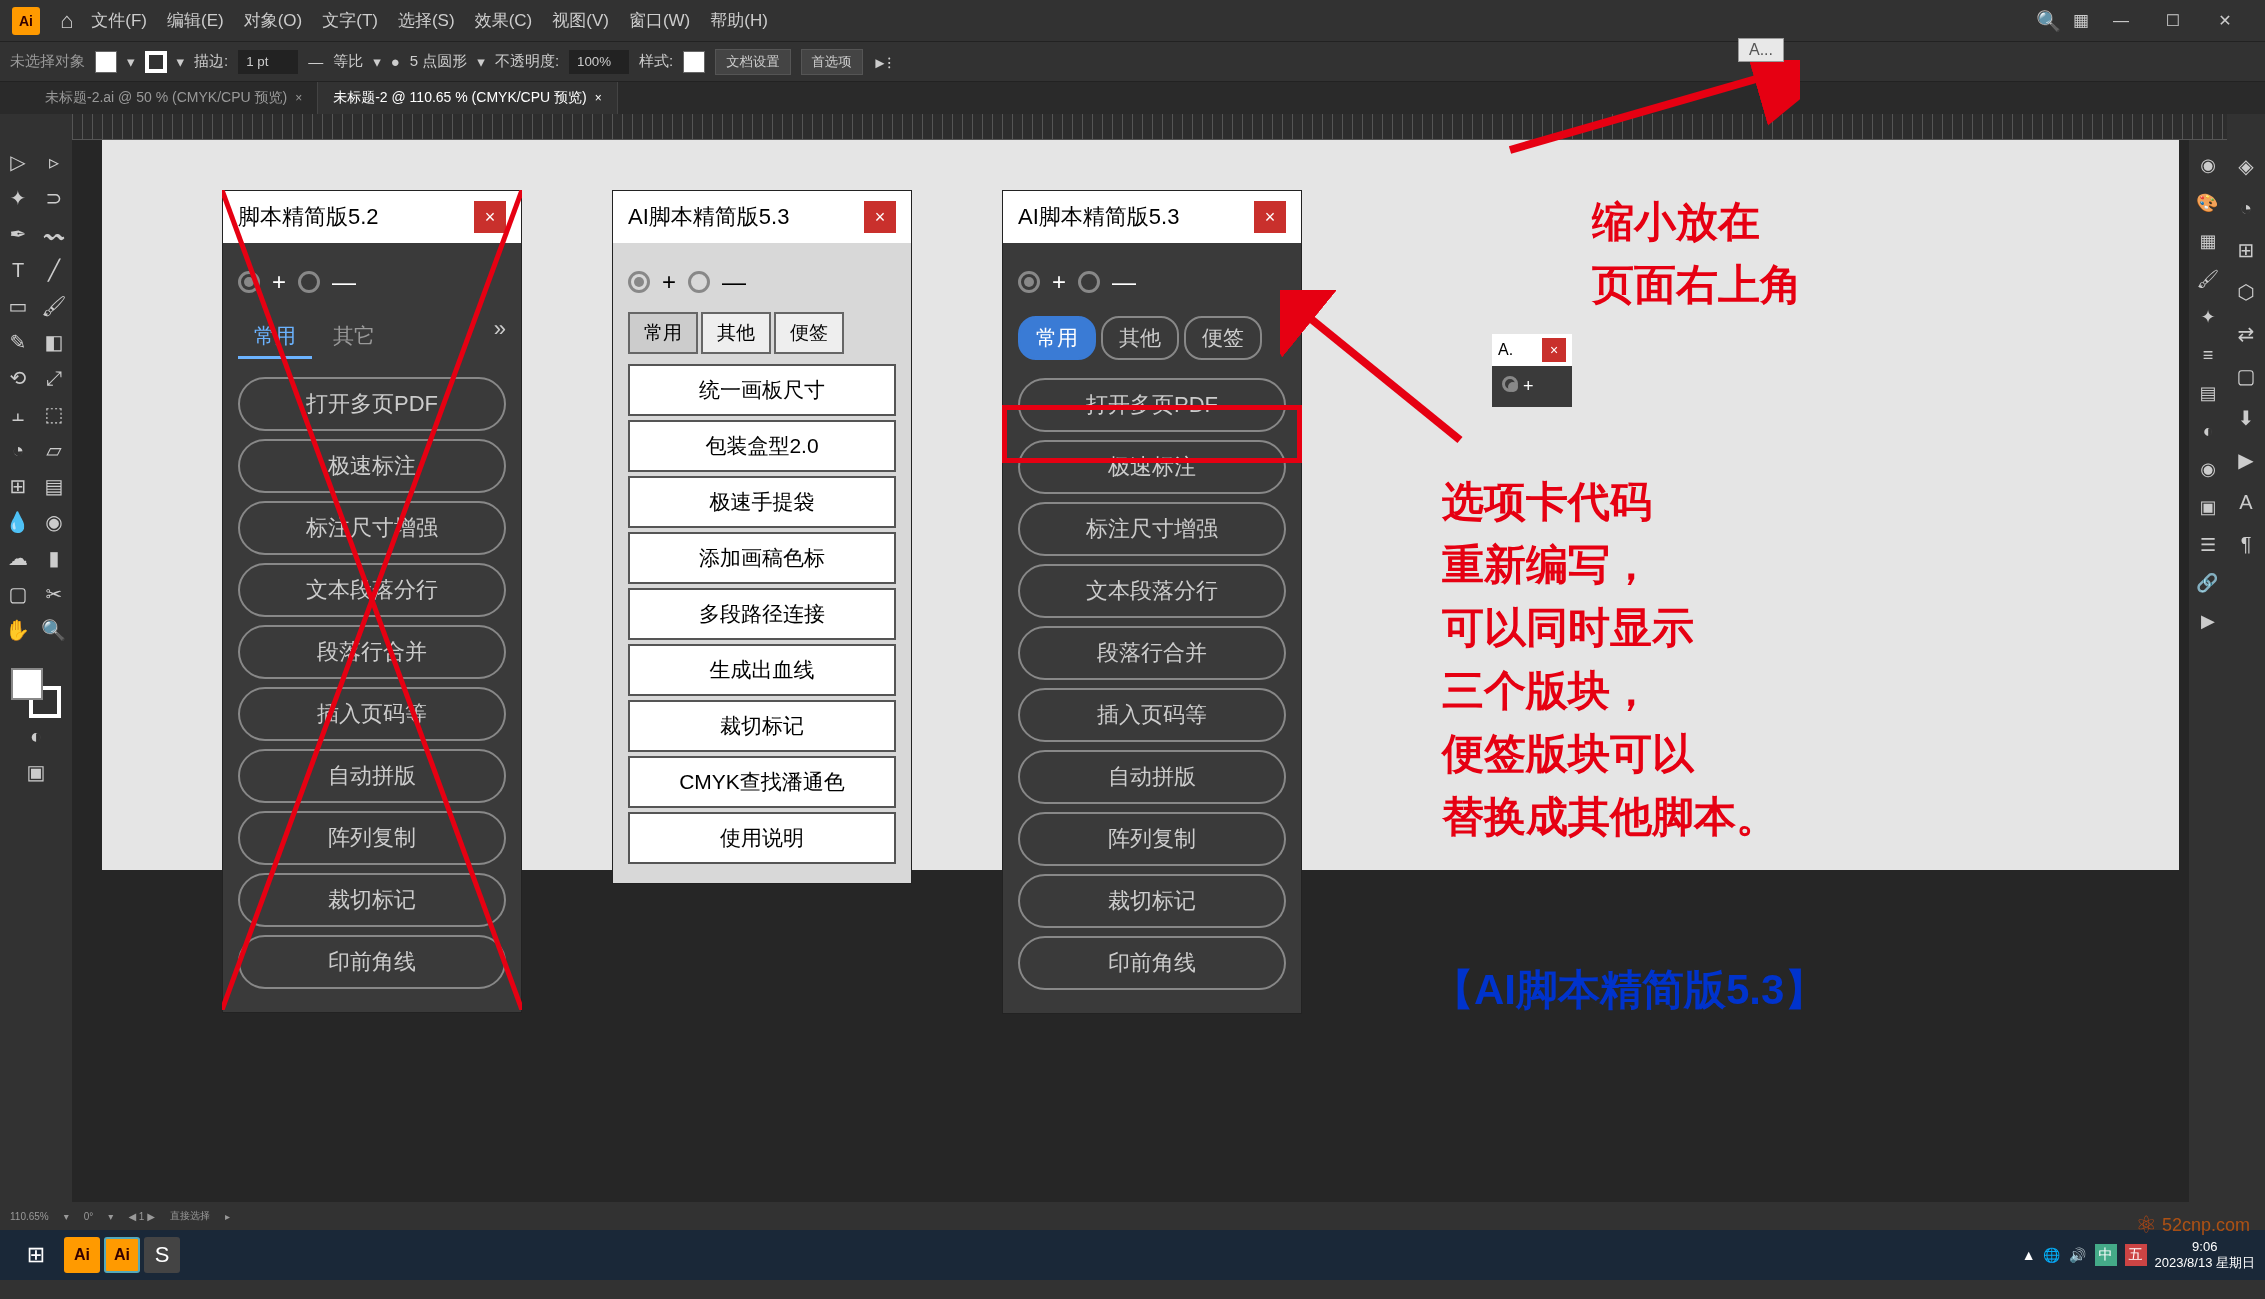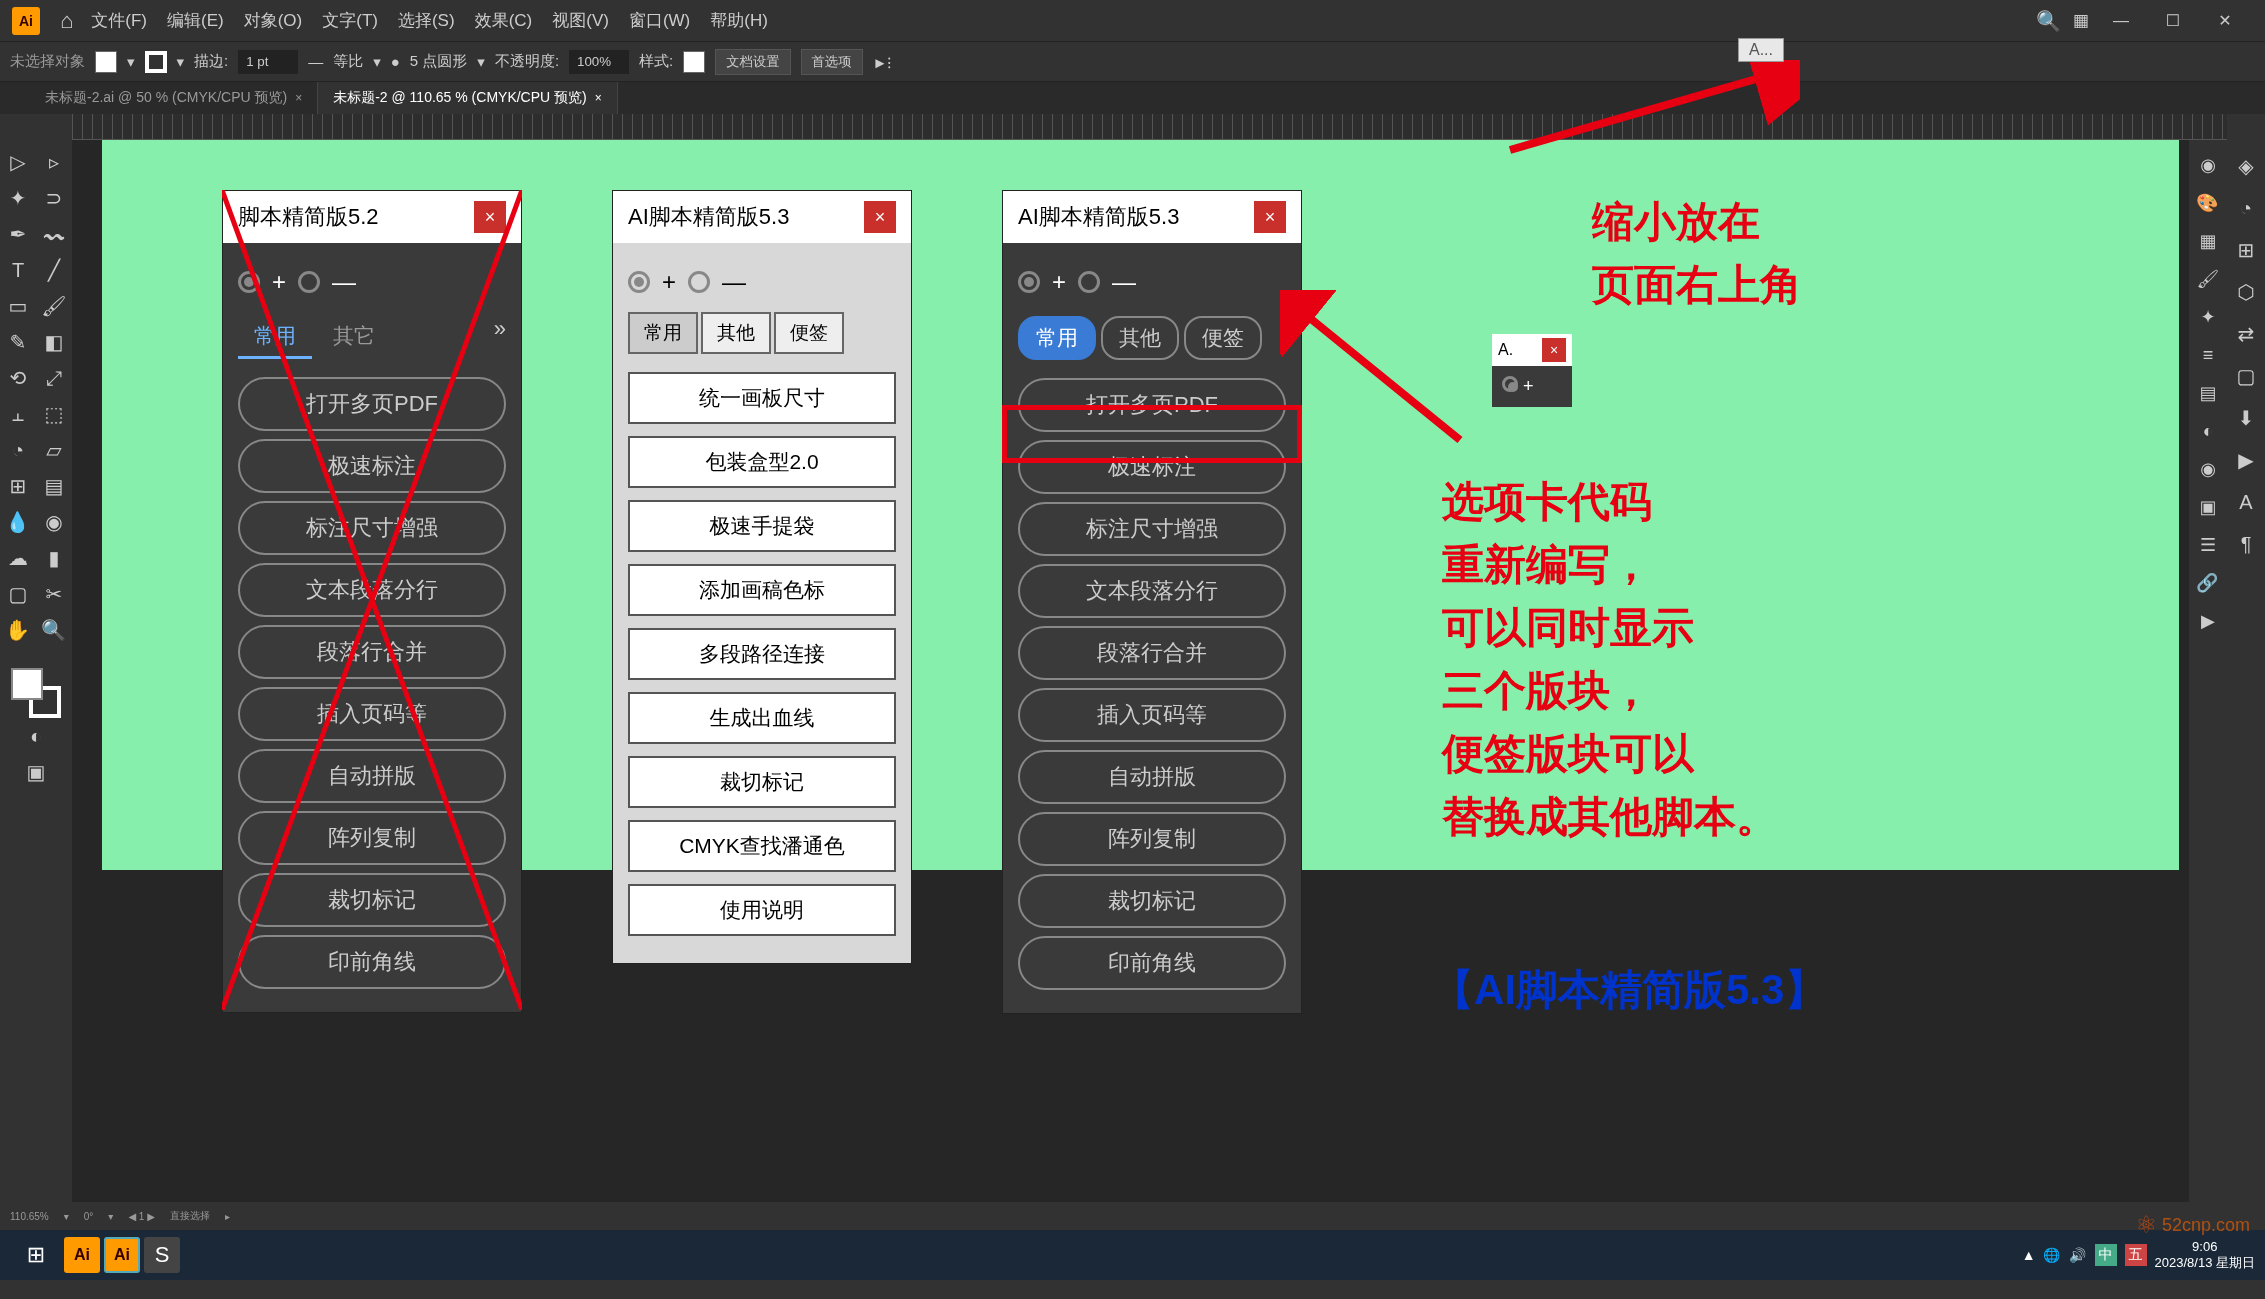--- a/index.html
+++ b/index.html
@@ -23,42 +23,42 @@
 .ruler-h{height:26px;background:#2d2d2d;border-bottom:1px solid #555;position:relative;margin-left:72px;margin-right:38px}
 .ruler-h::before{content:"";position:absolute;top:0;left:0;right:0;height:100%;background:repeating-linear-gradient(90deg,#555 0,#555 1px,transparent 1px,transparent 10px)}
 .main{display:flex;height:1062px}
 .tools-left{width:72px;background:#323232;display:flex;flex-direction:column;align-items:center;padding-top:4px}
 .tool-col{display:flex;flex-wrap:wrap;width:72px}
 .tool{width:36px;height:36px;display:flex;align-items:center;justify-content:center;color:#ccc;font-size:20px;cursor:pointer}
 .color-swatch{width:50px;height:50px;position:relative;margin-top:20px}
 .color-swatch .fill{width:32px;height:32px;background:#fff;border:2px solid #888;position:absolute;top:0;left:0}
 .color-swatch .stroke{width:32px;height:32px;background:#323232;border:4px solid #fff;position:absolute;bottom:0;right:0}
 .canvas-wrap{flex:1;position:relative;background:#262626;overflow:hidden}
-.canvas{position:absolute;top:0;left:30px;right:10px;height:730px;background:#86efac}
+.canvas{position:absolute;top:0;left:30px;right:10px;height:730px;background:#e5e5e5}
 .panels-right{width:38px;background:#323232;display:flex;flex-direction:column;align-items:center;padding-top:10px;gap:8px}
 .panel-icon{width:30px;height:30px;display:flex;align-items:center;justify-content:center;color:#ccc;font-size:18px}
 .right-strip{width:38px;background:#323232;display:flex;flex-direction:column;align-items:center;padding-top:10px;gap:10px}
 .right-strip .panel-icon{width:32px;height:32px;font-size:20px}
 .script-panel{position:absolute;background:#3a3a3a;border:1px solid #222}
 .sp-header{background:#fff;padding:10px 15px;display:flex;align-items:center;justify-content:space-between}
 .sp-title{font-size:22px;color:#000}
 .sp-close{width:32px;height:32px;background:#c9302c;color:#fff;display:flex;align-items:center;justify-content:center;font-size:18px;cursor:pointer}
 .sp-body-dark{background:#3a3a3a;padding:15px}
 .sp-body-light{background:#d8d8d8;padding:15px}
 .sp-radio-row{display:flex;align-items:center;gap:12px;padding:10px 0;color:#fff;font-size:24px}
 .sp-radio-row.light{color:#000}
 .radio{width:22px;height:22px;border:3px solid #888;border-radius:50%;display:inline-block;position:relative}
 .radio.checked::after{content:"";position:absolute;top:3px;left:3px;width:10px;height:10px;background:#888;border-radius:50%}
 .sp-tabs{display:flex;gap:5px;padding:10px 0}
 .sp-tab{padding:6px 16px;border:2px solid #888;border-radius:18px;color:#ccc;font-size:21px;cursor:pointer}
 .sp-tab.active{background:#3a7bd5;color:#fff;border-color:#3a7bd5}
 .sp-tab-light{padding:6px 14px;border:2px solid #666;background:#eee;color:#000;font-size:19px;cursor:pointer}
 .sp-tab-light.active{background:#ccc}
 .sp-btn{display:block;width:100%;padding:10px;margin:8px 0;border:2px solid #888;border-radius:28px;background:transparent;color:#ccc;font-size:22px;text-align:center;cursor:pointer}
-.sp-btn-light{display:block;width:100%;padding:10px;margin:12px 0;border:2px solid #555;background:#fff;color:#000;font-size:21px;text-align:center;cursor:pointer}
+.sp-btn-light{display:block;width:100%;padding:10px;margin:4px 0;border:2px solid #555;background:#fff;color:#000;font-size:21px;text-align:center;cursor:pointer}
 .mini-panel{position:absolute;top:194px;left:1390px;background:#3a3a3a;width:80px}
 .mini-panel .sp-header{padding:4px 6px}
 .mini-panel .sp-title{font-size:16px}
 .annotation{position:absolute;color:#e60012;font-weight:bold;font-size:42px;line-height:1.5}
 .annotation2{position:absolute;color:#0033cc;font-weight:bold;font-size:42px}
 .red-box{position:absolute;border:5px solid #e60012}
 .cross{position:absolute;pointer-events:none}
 .statusbar{height:28px;background:#323232;display:flex;align-items:center;color:#999;font-size:10px;padding:0 10px;gap:15px}
 .taskbar{height:50px;background:#1a2838;display:flex;align-items:center;padding:0 10px}
 .task-icon{width:48px;height:42px;display:flex;align-items:center;justify-content:center;margin:0 2px;font-size:22px}

